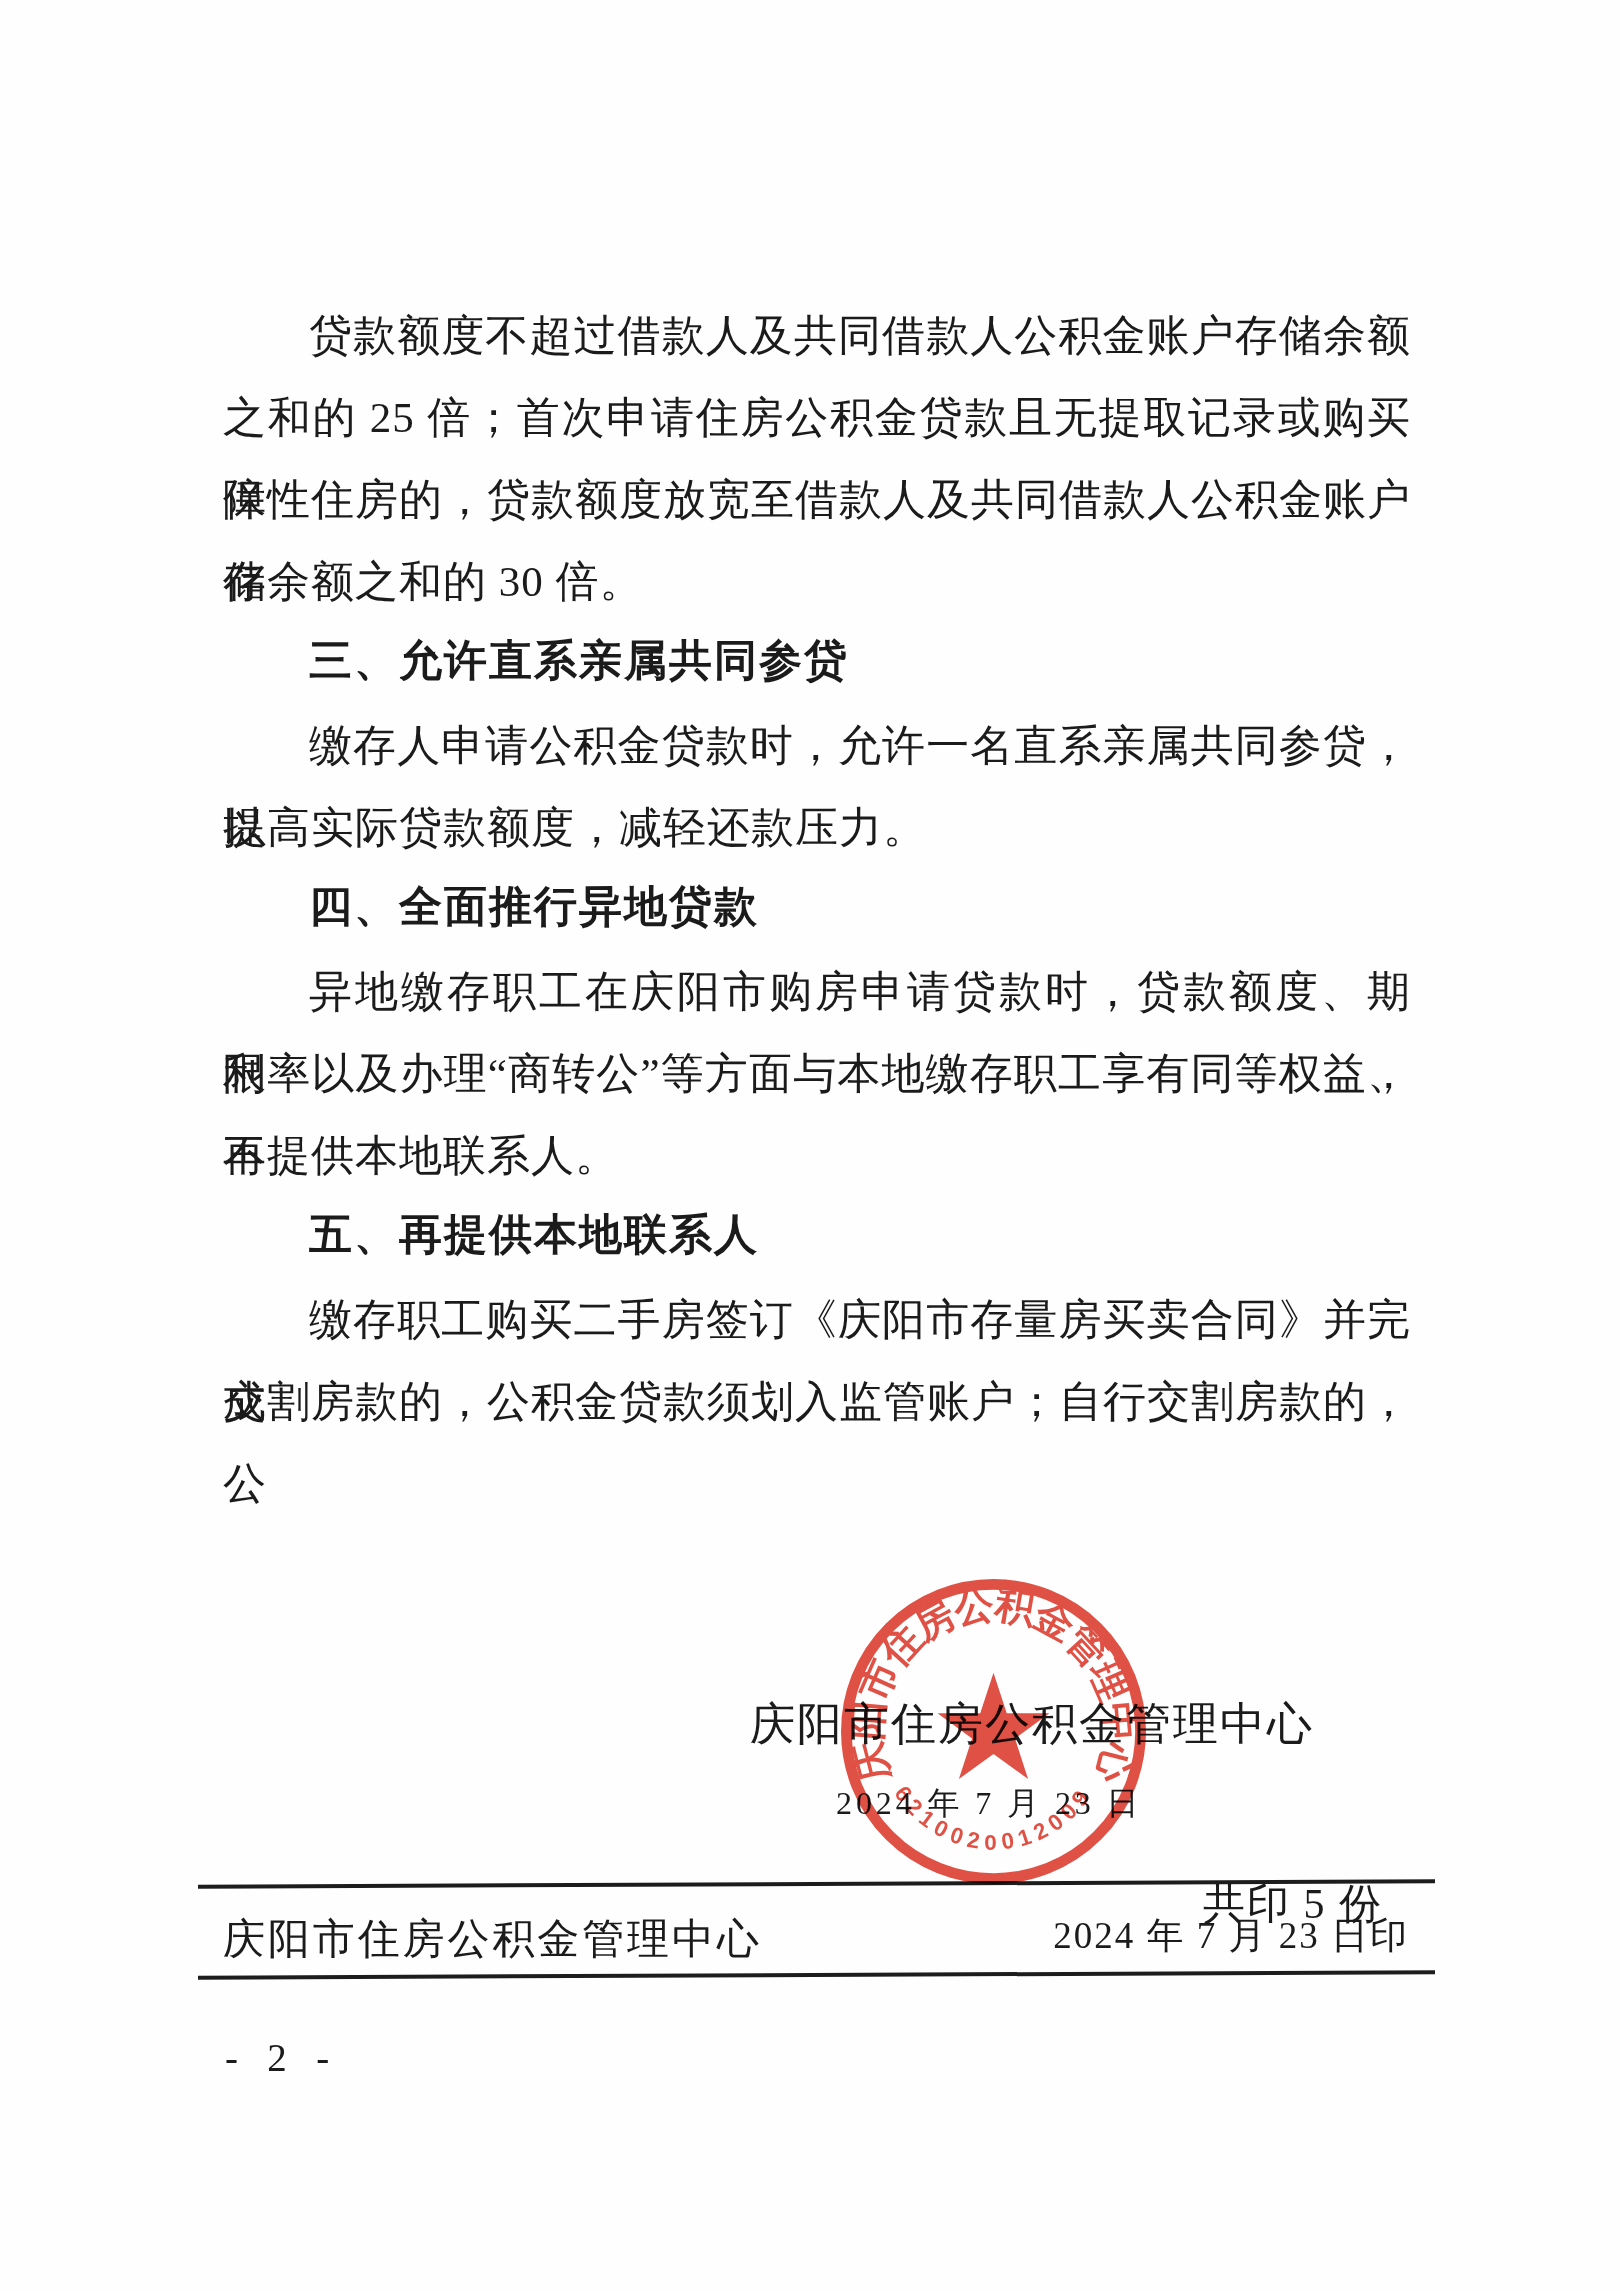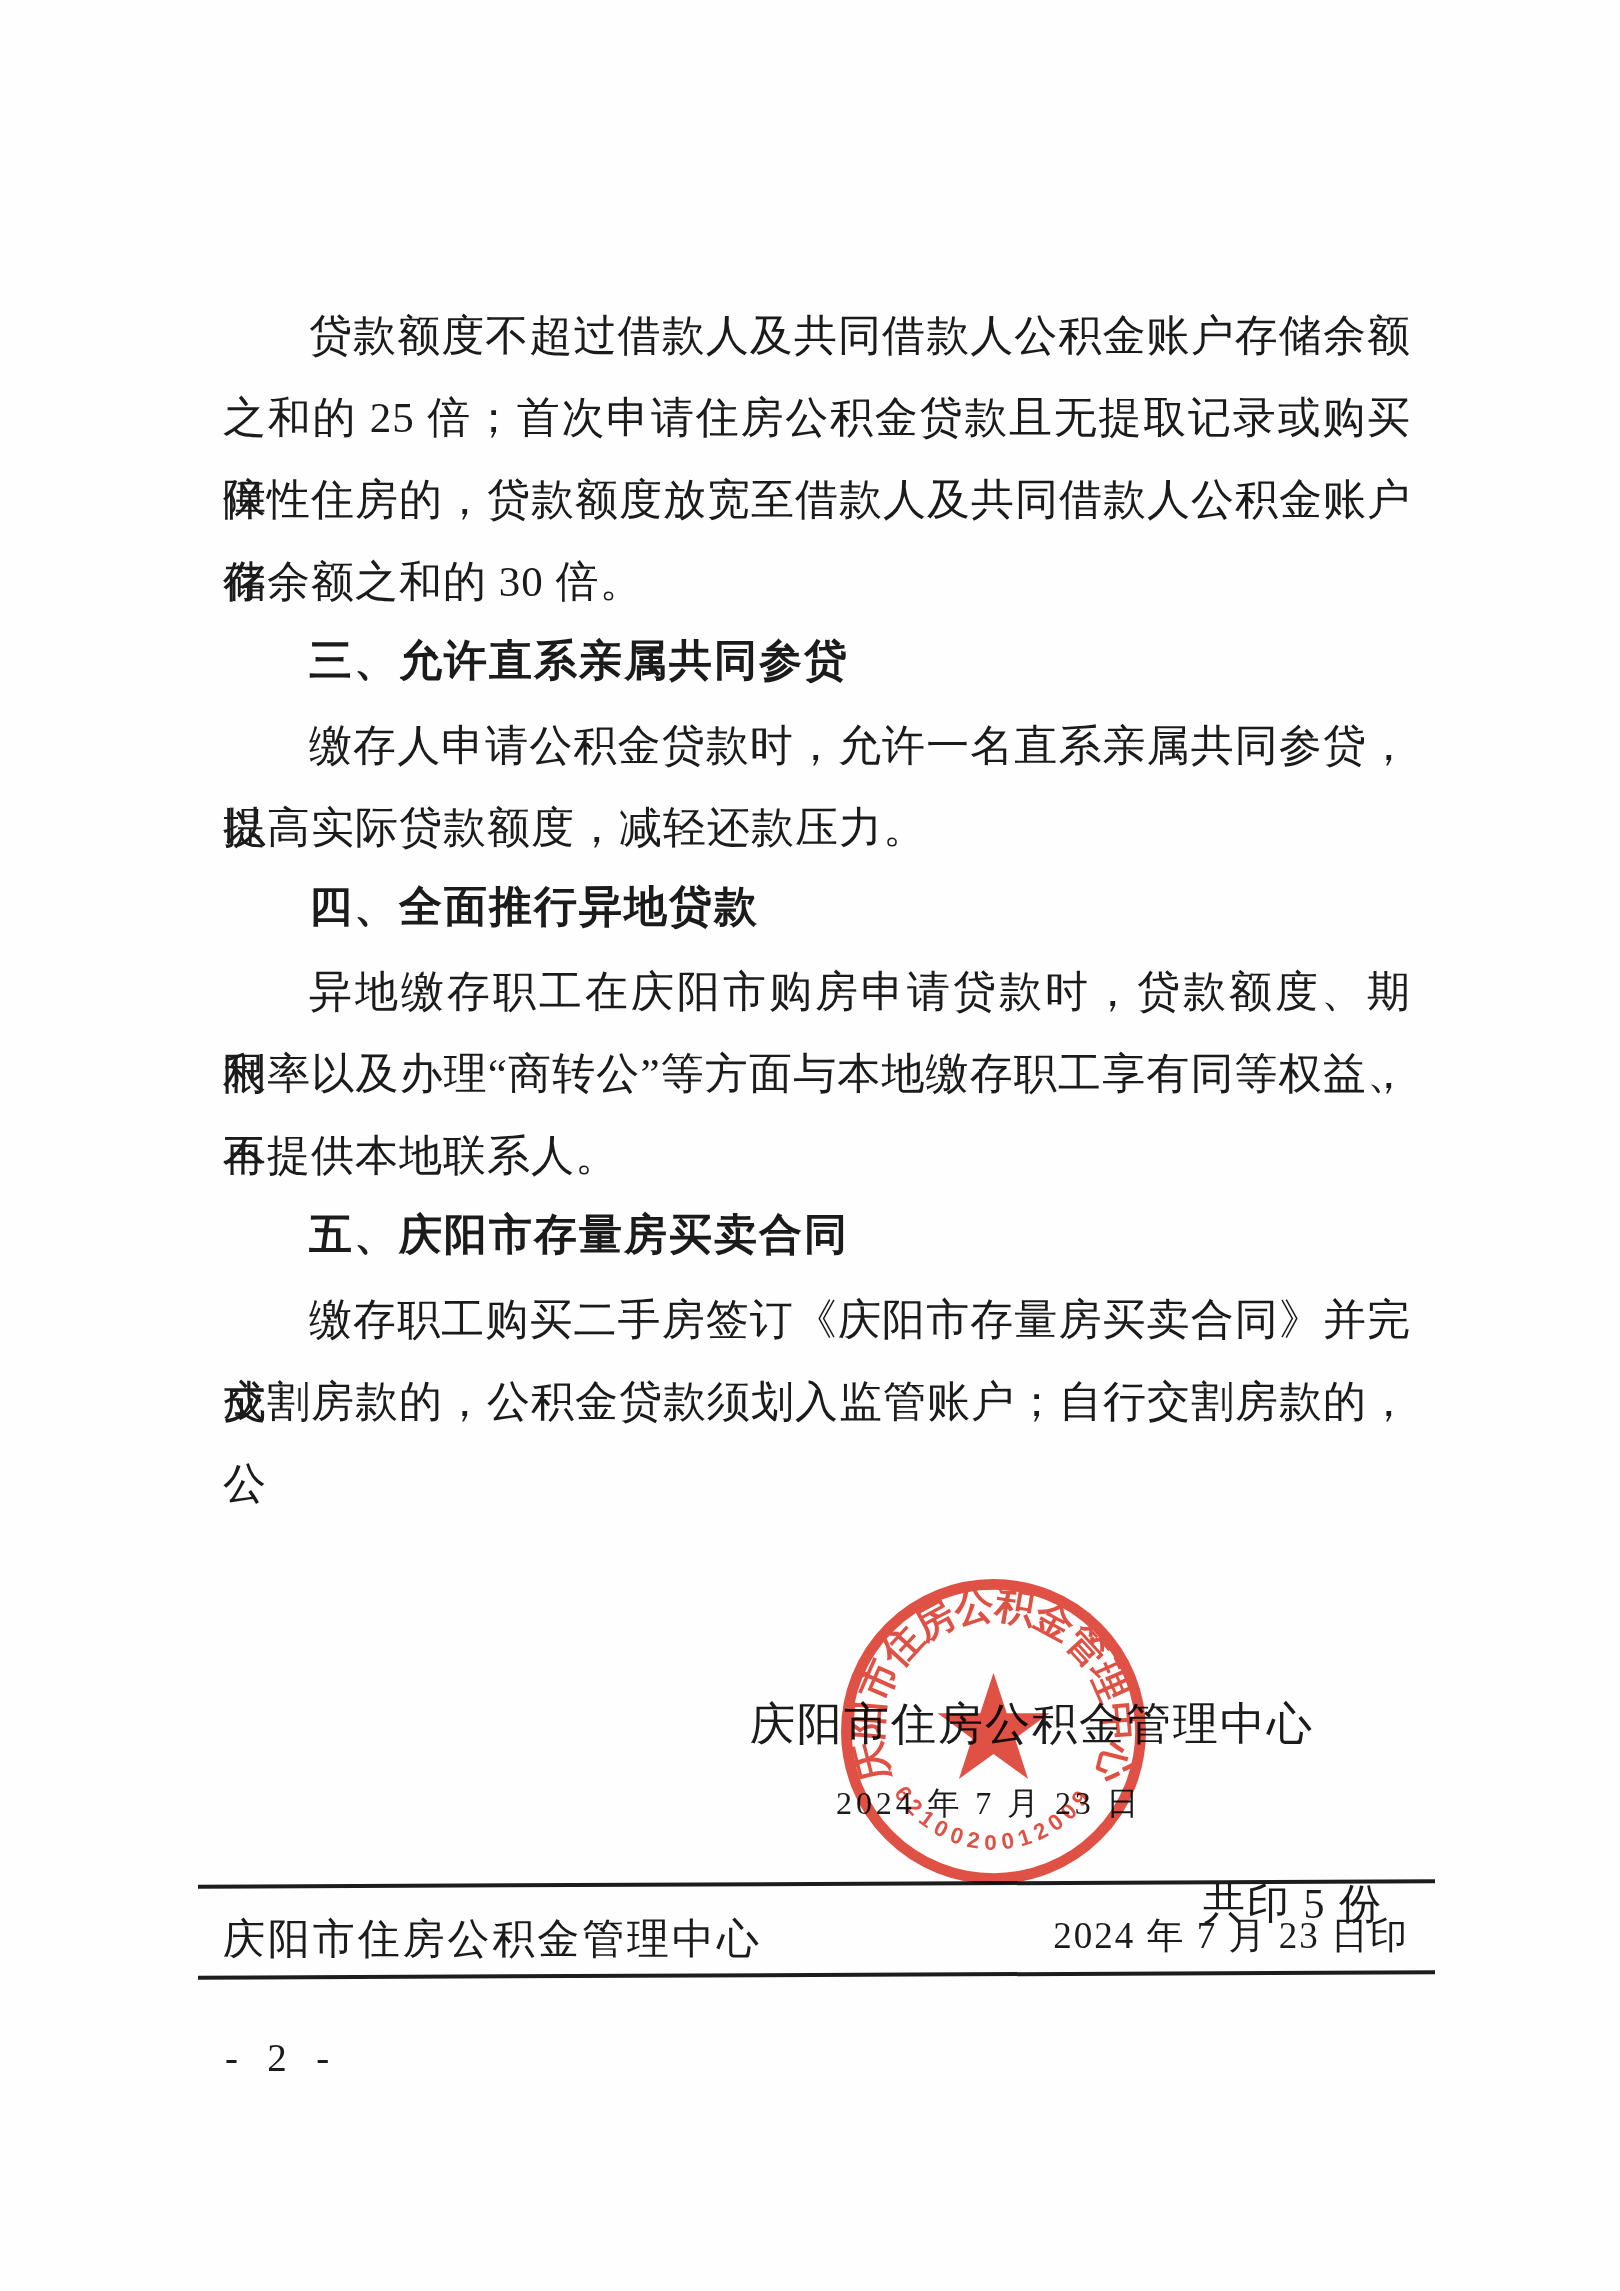--- a/index.html
+++ b/index.html
@@ -92,21 +92,21 @@
       <div class="line body justify">之和的 25 倍；首次申请住房公积金贷款且无提取记录或购买保</div>
       <div class="line body justify">障性住房的，贷款额度放宽至借款人及共同借款人公积金账户存</div>
       <div class="line body">储余额之和的 30 倍。</div>
       <div class="line heading indent">三、允许直系亲属共同参贷</div>
       <div class="line body indent justify">缴存人申请公积金贷款时，允许一名直系亲属共同参贷，以</div>
       <div class="line body">提高实际贷款额度，减轻还款压力。</div>
       <div class="line heading indent">四、全面推行异地贷款</div>
       <div class="line body indent justify">异地缴存职工在庆阳市购房申请贷款时，贷款额度、期限、</div>
       <div class="line body justify">利率以及办理“商转公”等方面与本地缴存职工享有同等权益，不</div>
       <div class="line body">再提供本地联系人。</div>
-      <div class="line heading indent">五、庆阳市存量房买卖合同</div>
+      <div class="line heading indent">五、再提供本地联系人</div>
       <div class="line body indent justify">缴存职工购买二手房签订《庆阳市存量房买卖合同》并完成</div>
       <div class="line body justify">交割房款的，公积金贷款须划入监管账户；自行交割房款的，公</div>
     </div>
 
   <div class="sig-org">庆阳市住房公积金管理中心</div>
   <div class="sig-date">2024 年 7 月 23 日</div>
 
   <div class="rule rule-1"></div>
   <div class="footer-issuer">庆阳市住房公积金管理中心</div>
   <div class="footer-printdate">2024 年 7 月 23 日印</div>

